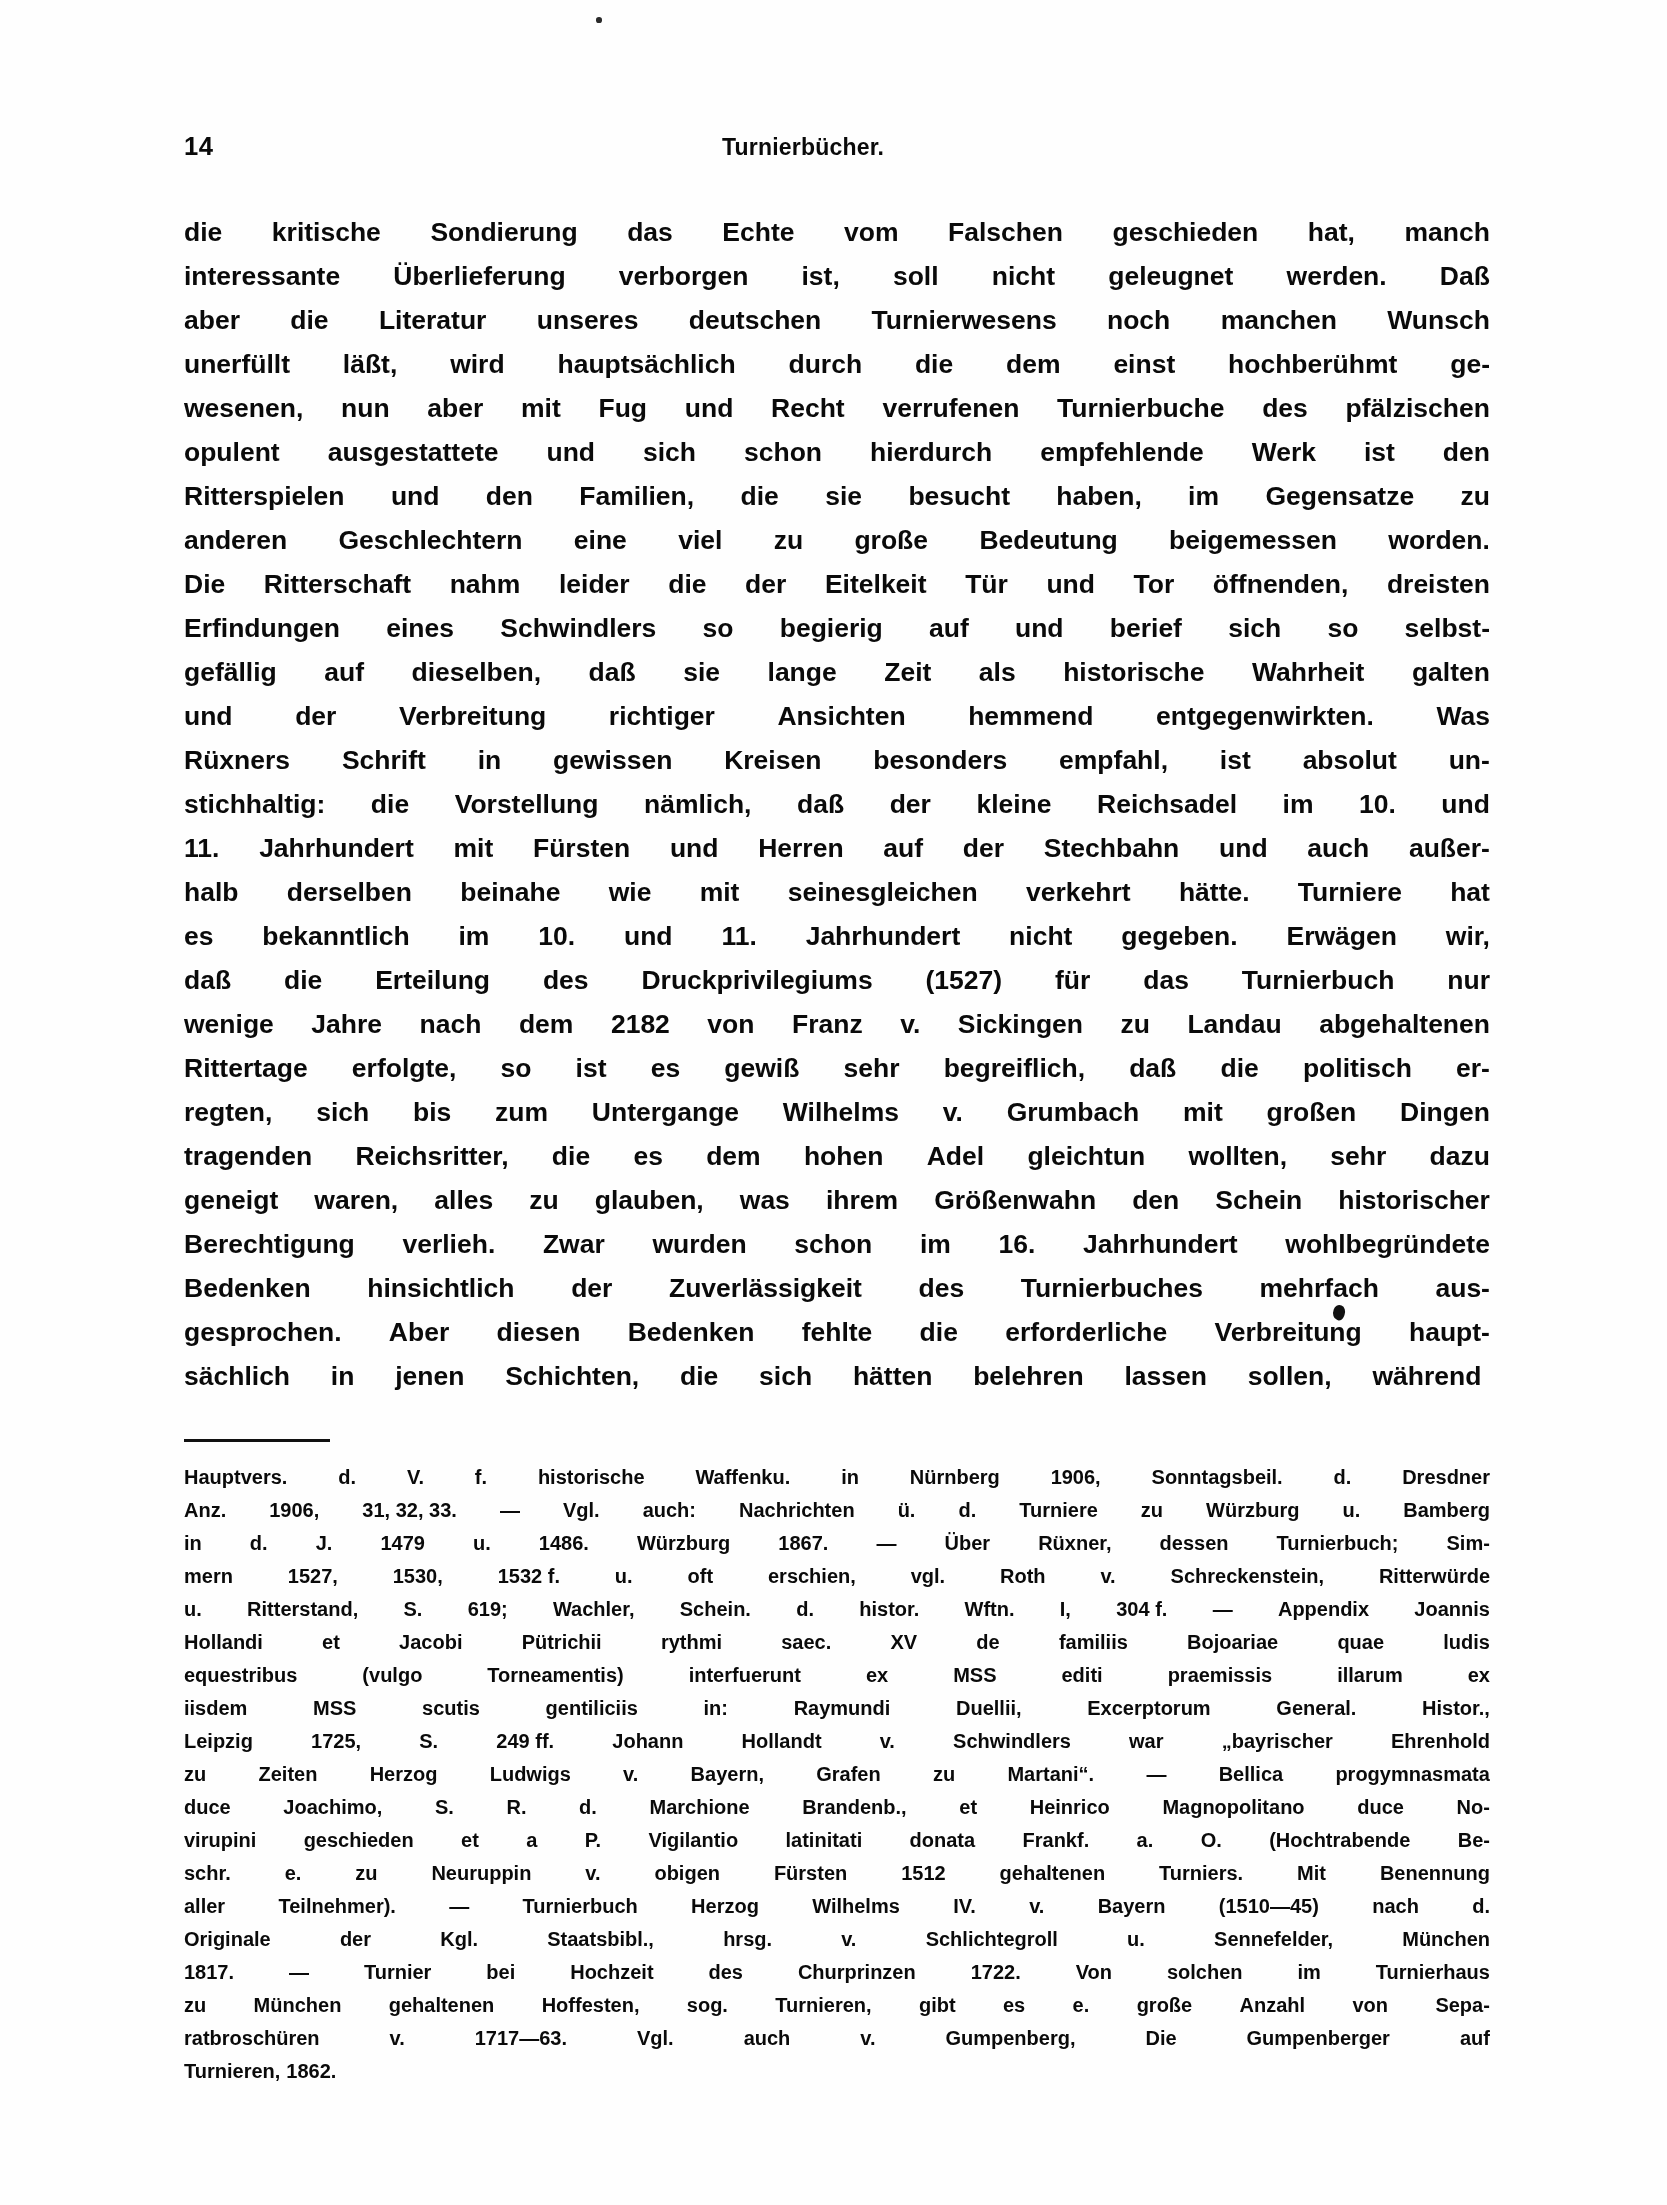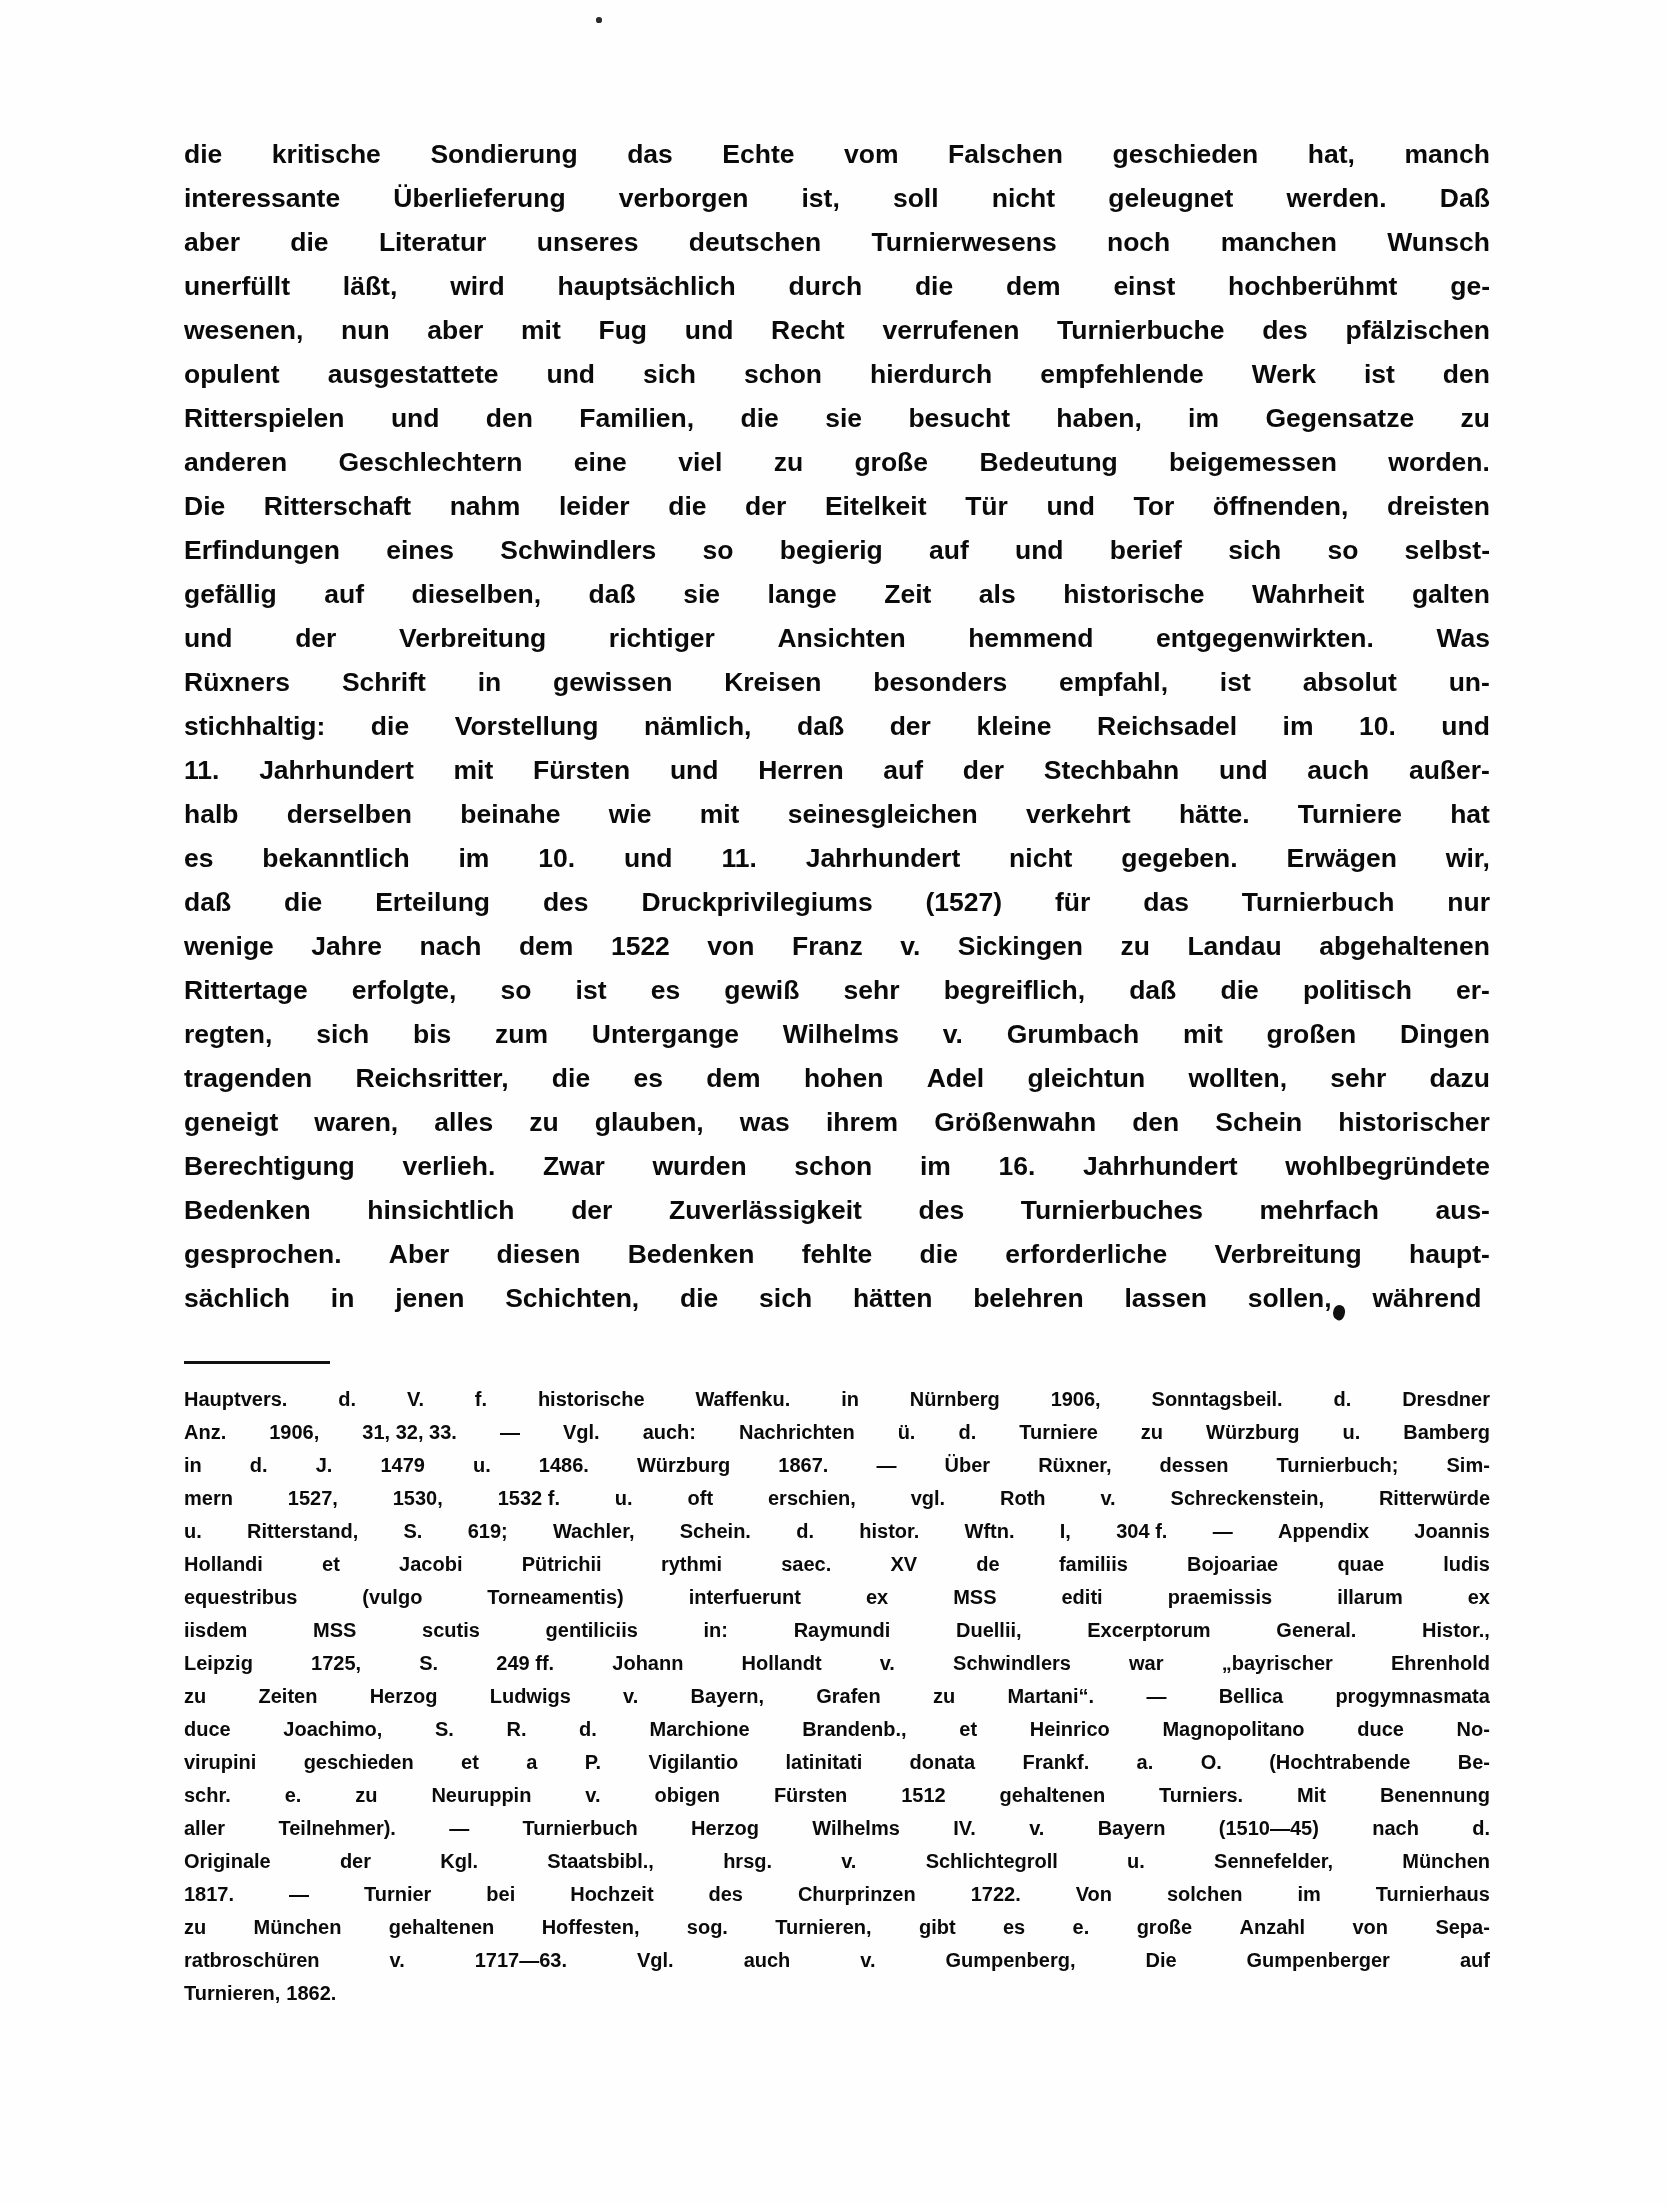--- a/index.html
+++ b/index.html
@@ -121,20 +121,24 @@
 </style>
 </head>
 <body>
 
 <div class="page">
 
   <div class="speck speck-top"></div>
 
   <div class="content">
 
+    <div class="runhead">
+      <div class="folio">14</div>
+      <div class="runhead-title">Turnierbücher.</div>
+    </div>
 
     <div class="body-block" id="body-block">
         <div class="jline">
           <span>die</span>
           <span>kritische</span>
           <span>Sondierung</span>
           <span>das</span>
           <span>Echte</span>
           <span>vom</span>
           <span>Falschen</span>
@@ -349,21 +353,21 @@
           <span>für</span>
           <span>das</span>
           <span>Turnierbuch</span>
           <span>nur</span>
         </div>
         <div class="jline">
           <span>wenige</span>
           <span>Jahre</span>
           <span>nach</span>
           <span>dem</span>
-          <span>1522</span>
+          <span>2182</span>
           <span>von</span>
           <span>Franz</span>
           <span>v.</span>
           <span>Sickingen</span>
           <span>zu</span>
           <span>Landau</span>
           <span>abgehaltenen</span>
         </div>
         <div class="jline">
           <span>Rittertage</span>

